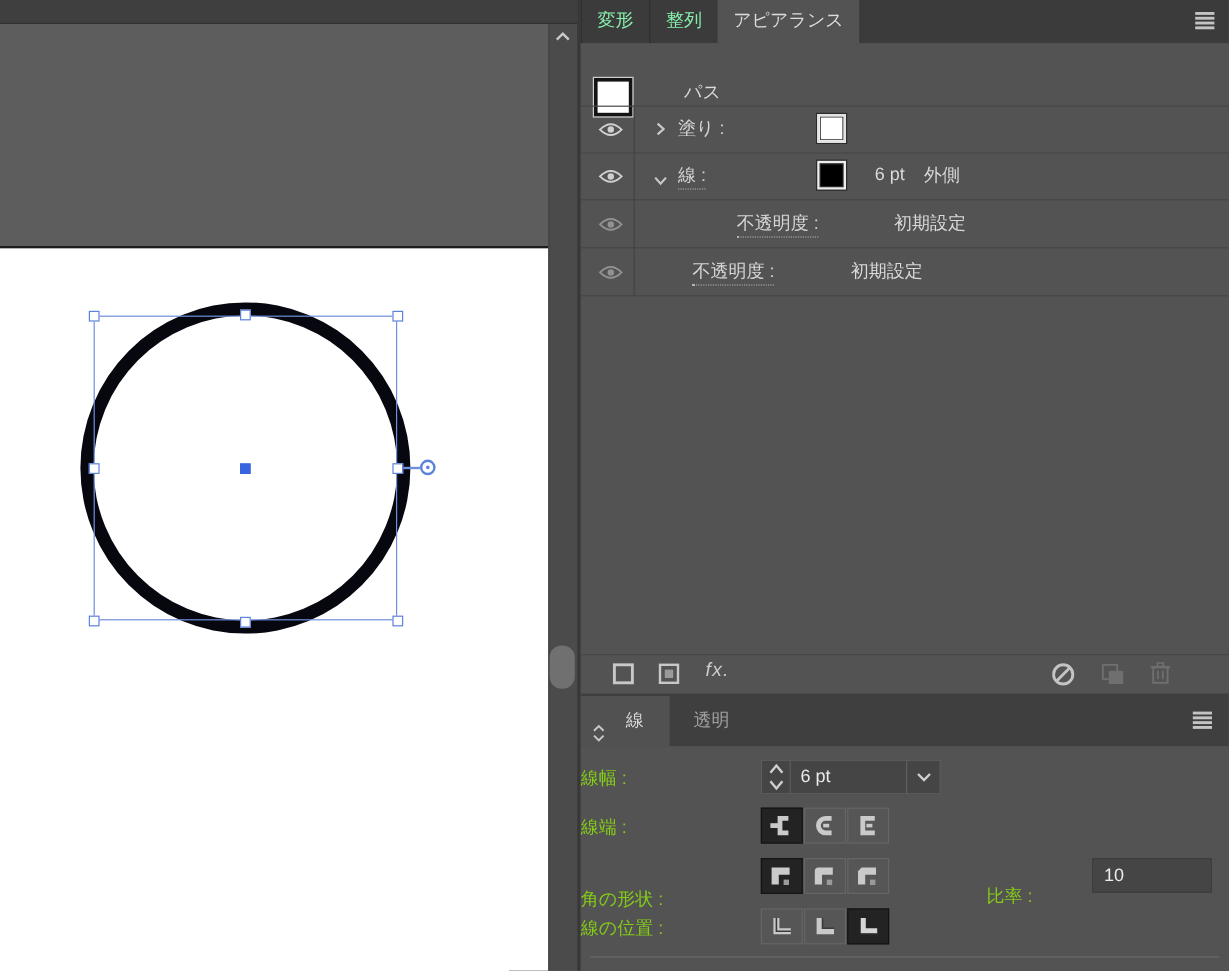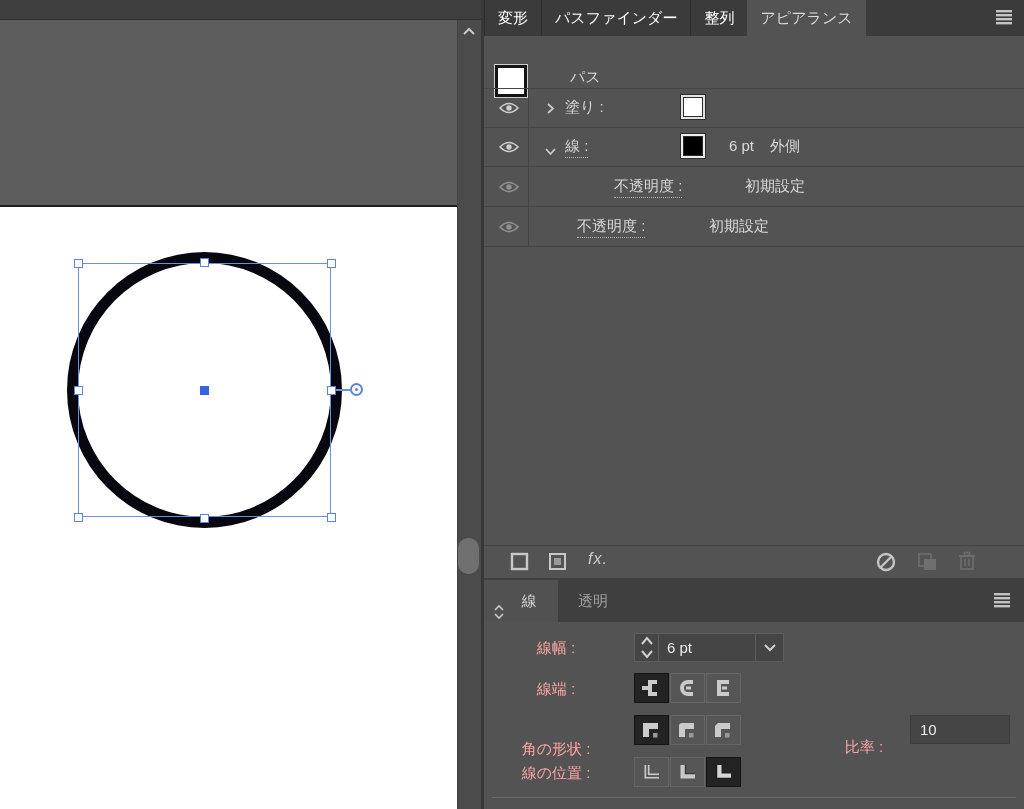--- a/index.html
+++ b/index.html
@@ -26,21 +26,21 @@
   .handle { position:absolute; width:9px; height:9px; background:#fff; border:1px solid #5b82dd; }
   .center-dot { position:absolute; left:200px; top:386px; width:9px; height:9px; background:#3a64de; }
   .widget-line { position:absolute; left:336px; top:389px; width:14px; height:2px; background:#6e8fdd; }
   .widget-ring { position:absolute; left:350px; top:383px; width:13px; height:13px; border:2px solid #5b82dd; border-radius:50%; }
   .widget-ring i { position:absolute; left:3px; top:3px; width:3px; height:3px; background:#5b82dd; border-radius:50%; display:block; }
 
   
   .rightside { position:absolute; left:484px; top:0; width:540px; height:809px; background:#535353; }
 
   .tabbar { position:absolute; left:0; top:0; width:540px; height:36px; background:#3b3b3b; display:flex; align-items:stretch; }
-  .tab { padding:0 13px; line-height:36px; font-size:15px; color:#ffffff; white-space:nowrap; cursor:default; }
+  .tab { padding:0 13px; line-height:36px; font-size:15px; color:#86efac; white-space:nowrap; cursor:default; }
   .tab.sep { border-left:1px solid #2e2e2e; }
   .tab.active { background:#535353; color:#dcdcdc; }
   .panel-menu-btn { position:absolute; right:10px; top:9px; width:20px; height:17px; }
 
   .app-panel { position:absolute; left:0; top:36px; width:540px; height:542px; background:#535353; }
   .row-sep { position:absolute; left:0; width:540px; height:1px; background:#464646; }
   .eye-col-sep { position:absolute; left:44px; top:52px; width:1px; height:158px; background:#444444; }
   .app-row { position:absolute; left:0; width:540px; font-size:15px; }
   .eye { position:absolute; left:14px; width:22px; height:14px; }
   .link-label { border-bottom:1px dotted #b5b5b5; padding-bottom:1px; }
@@ -49,21 +49,21 @@
 
   .app-toolbar { position:absolute; left:0; top:509px; width:540px; height:33px; border-top:1px solid #464646; }
   .tb-ico { position:absolute; top:6px; }
   .fx-label { font-style:italic; font-size:16px; color:#cccccc; letter-spacing:1px; }
 
   .bottomtabs { position:absolute; left:0; top:578px; width:540px; height:44px; background:#3f3f3f; }
   .btab { position:absolute; top:2px; height:42px; line-height:42px; font-size:15px; text-align:center; color:#9f9f9f; }
   .btab.active { background:#515151; color:#d8d8d8; }
 
   .stroke-panel { position:absolute; left:0; top:622px; width:540px; height:187px; background:#535353; font-size:15px; }
-  .sp-label { position:absolute; left:0; width:144px; text-align:center; color:#fca5a5; }
+  .sp-label { position:absolute; left:0; width:144px; text-align:left; color:#84cc16; }
   .btn-group { position:absolute; display:flex; gap:1px; }
   .sq-btn { width:35px; height:30px; background:#565656; border:1px solid #666666; display:flex; align-items:center; justify-content:center; }
   .sq-btn.selected { background:#232323; border-color:#141414; }
   .weight-combo { position:absolute; left:150px; top:11px; width:150px; height:29px; background:#454545; border:1px solid #5e5e5e; display:flex; }
   .wc-stepper { width:24px; border-right:1px solid #5e5e5e; position:relative; }
   .wc-value { flex:1; line-height:27px; padding-left:8px; color:#eaeaea; }
   .wc-drop { width:28px; border-left:1px solid #5e5e5e; display:flex; align-items:center; justify-content:center; }
   .limit-input { position:absolute; left:426px; top:93px; width:100px; height:29px; background:#454545; border:1px solid #3d3d3d;
                  color:#ececec; font-size:15px; padding-left:9px; font-family:"Liberation Sans",sans-serif; }
   .sp-sep { position:absolute; left:8px; top:175px; width:524px; height:1px; background:#6a6a6a; }
@@ -102,21 +102,20 @@
         </svg>
     </div>
     <div class="vscroll-thumb"></div>
   </div>
   <div class="panel-gap"></div>
 
   <div class="rightside">
 
     <div class="tabbar">
       <div class="tab sep">変形</div>
-      <div class="tab sep">パスファインダー</div>
       <div class="tab sep">整列</div>
       <div class="tab active">アピアランス</div>
     </div>
     <div class="panel-menu-btn">
       <svg width="20" height="17">
         <rect x="2" y="1" width="16" height="2.4" fill="#c4c4c4"></rect>
         <rect x="2" y="5" width="16" height="2.4" fill="#c4c4c4"></rect>
         <rect x="2" y="9" width="16" height="2.4" fill="#c4c4c4"></rect>
         <rect x="2" y="13" width="16" height="2.4" fill="#c4c4c4"></rect>
       </svg>

